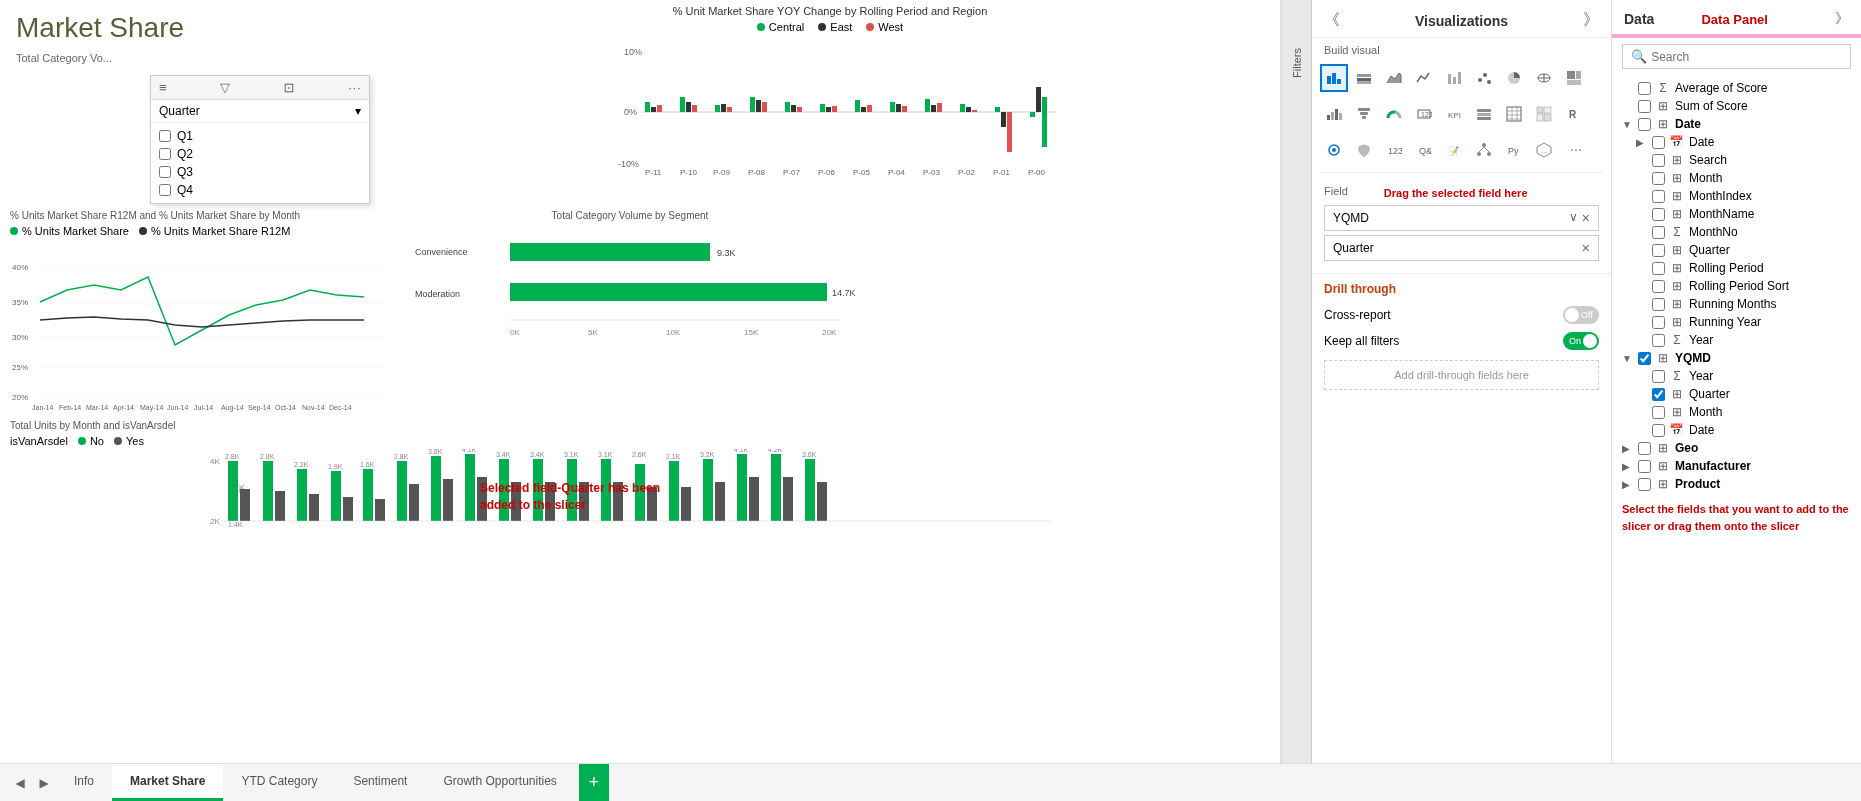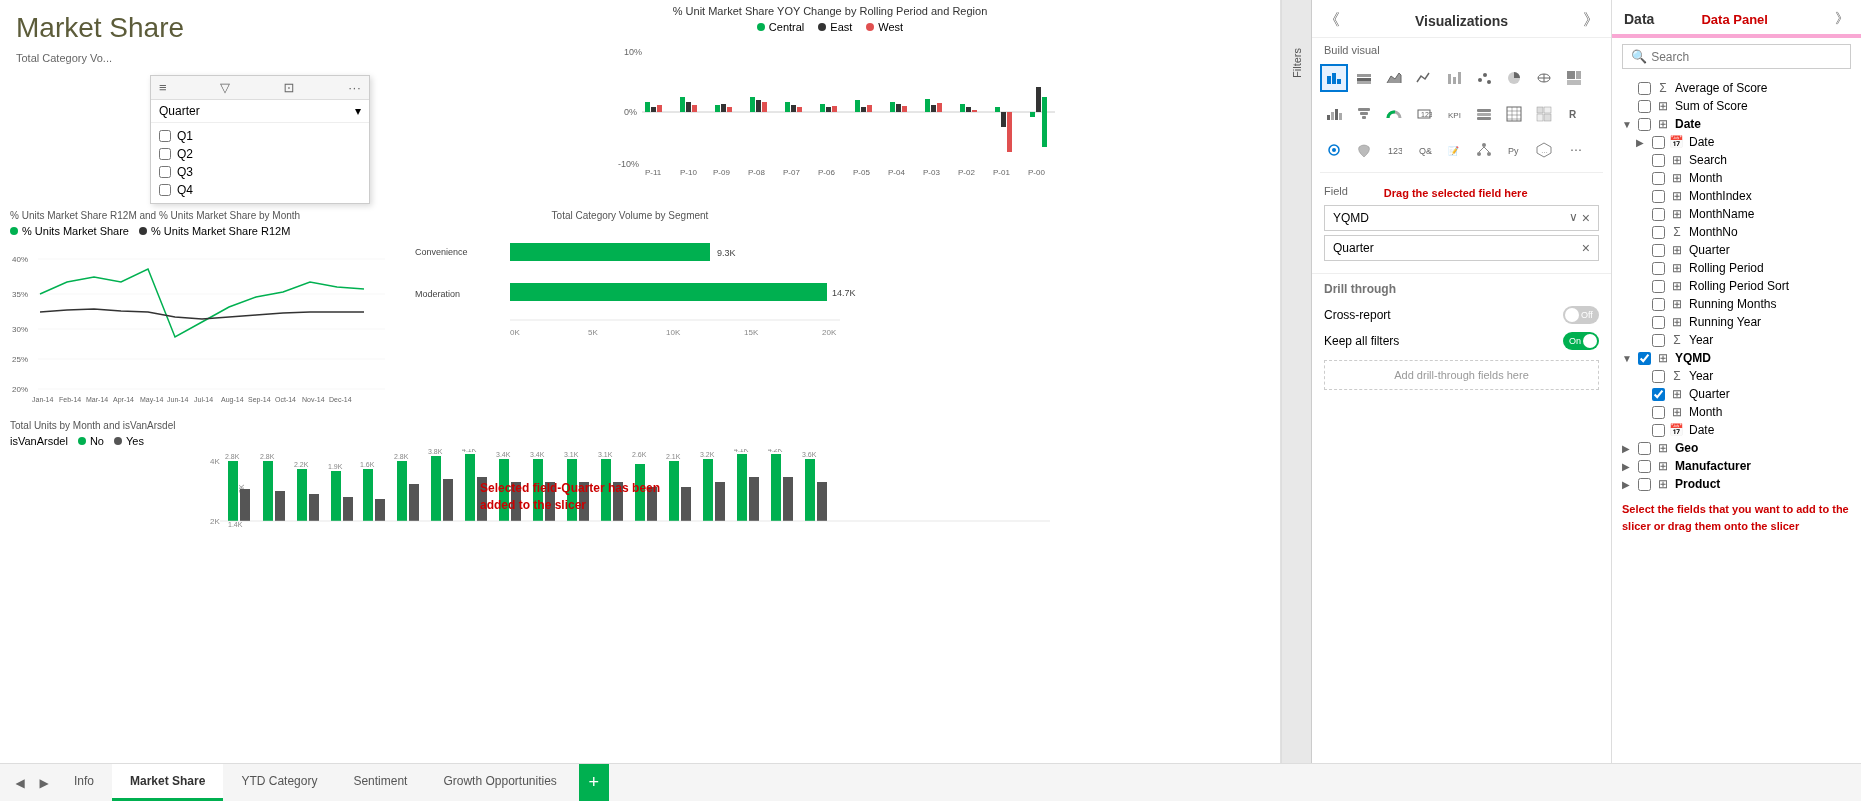--- a/index.html
+++ b/index.html
@@ -49,21 +49,21 @@
     .icon-divider { height: 1px; background: #eee; margin: 4px 8px; }
 
     
     .field-section { padding: 8px 12px; }
     .field-label { font-size: 11px; color: #666; margin-bottom: 4px; }
     .field-chip { display: flex; align-items: center; justify-content: space-between; background: #fff; border: 1px solid #ccc; padding: 4px 8px; margin-bottom: 4px; font-size: 12px; }
     .field-chip-x { cursor: pointer; color: #666; font-size: 14px; }
 
     
     .drill-section { padding: 8px 12px; border-top: 1px solid #eee; }
-    .drill-title { font-size: 12px; font-weight: 600; color: #737373; margin-bottom: 6px; }
+    .drill-title { font-size: 12px; font-weight: 600; color: #c2410c; margin-bottom: 6px; }
     .drill-row { display: flex; align-items: center; justify-content: space-between; padding: 4px 0; font-size: 12px; }
     .toggle-off { background: #ccc; border-radius: 10px; width: 36px; height: 18px; display: flex; align-items: center; padding: 2px; }
     .toggle-off-knob { width: 14px; height: 14px; border-radius: 50%; background: #fff; }
     .toggle-on { background: #00b050; border-radius: 10px; width: 36px; height: 18px; display: flex; align-items: center; padding: 2px; justify-content: flex-end; }
     .toggle-on-knob { width: 14px; height: 14px; border-radius: 50%; background: #fff; }
     .drill-through-box { border: 1px dashed #ccc; padding: 8px; font-size: 11px; color: #999; margin-top: 6px; text-align: center; }
 
     
     .data-panel { flex: 1; background: #fff; display: flex; flex-direction: column; overflow: hidden; }
     .data-panel-header { display: flex; align-items: center; justify-content: space-between; padding: 10px 12px 6px; border-bottom: 4px solid #f9a8d4; }
@@ -216,21 +216,21 @@
         <text x="288" y="138" font-size="8" fill="#666">P-04</text>
         <text x="323" y="138" font-size="8" fill="#666">P-03</text>
         <text x="358" y="138" font-size="8" fill="#666">P-02</text>
         <text x="393" y="138" font-size="8" fill="#666">P-01</text>
         <text x="428" y="138" font-size="8" fill="#666">P-00</text>
       </svg>
     </div>
 
     <div style="position:absolute; top:210px; left:10px; width:380px; height:200px;">
       <div class="chart-subtitle">% Units Market Share R12M and % Units Market Share by Month</div>
-      <div class="legend" style="justify-content:flex-start; gap:10px; margin-bottom:10px;">
+      <div class="legend" style="justify-content:flex-start; gap:10px; margin-bottom:18px;">
         <div class="legend-item">
           <div class="legend-dot" style="background:#00b050;"></div>
           <span>% Units Market Share</span>
         </div>
         <div class="legend-item">
           <div class="legend-dot" style="background:#333;"></div>
           <span>% Units Market Share R12M</span>
         </div>
       </div>
       <svg viewBox="0 0 380 160" class="chart-svg" style="height:160px;">

